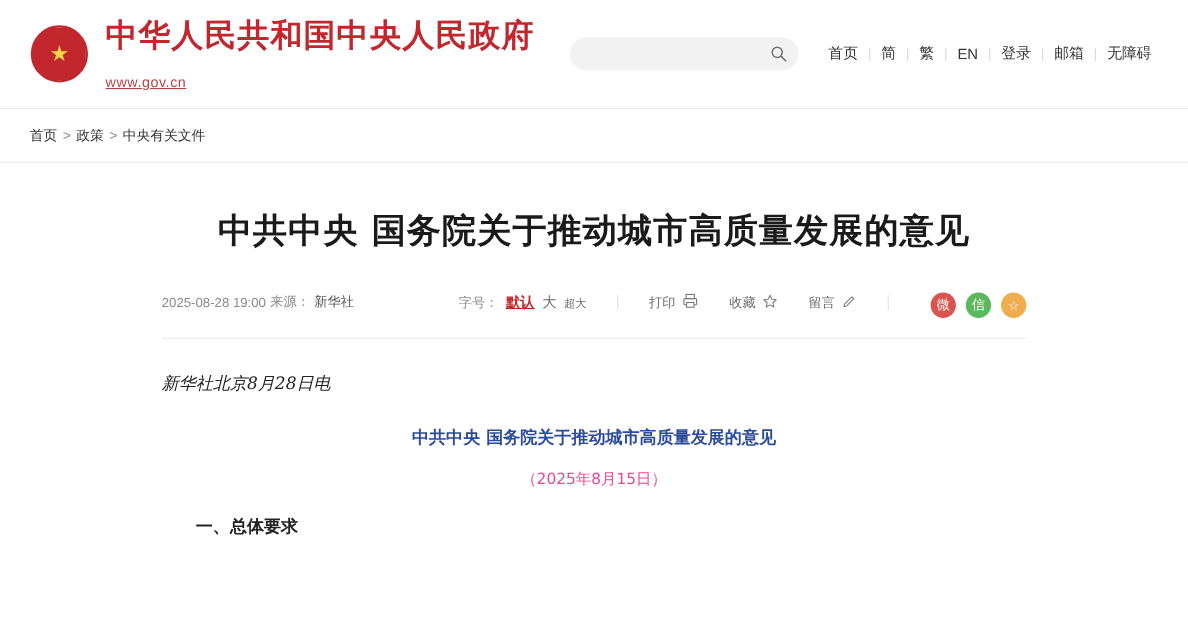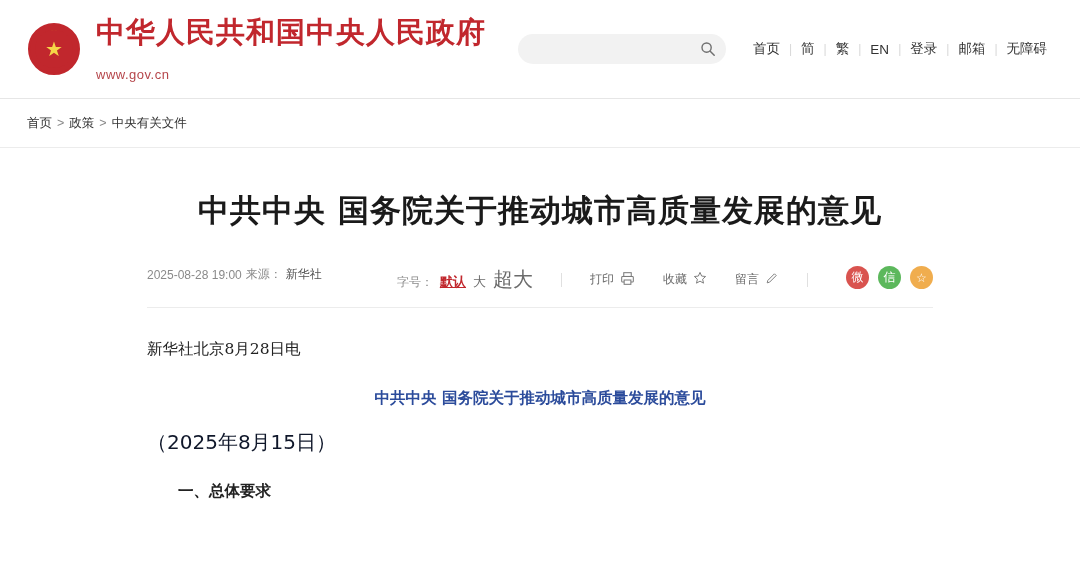--- a/index.html
+++ b/index.html
@@ -52,20 +52,21 @@
     font-weight: bold;
     letter-spacing: 1px;
     line-height: 1.15;
     font-family: "DejaVu Sans", "Liberation Sans", sans-serif;
   }
   .brand-sub {
     color: #b5454a;
     font-size: 13px;
     margin-top: 18px;
     letter-spacing: 0.5px;
+    text-decoration: underline;
   }
   .header-right {
     margin-left: auto;
     display: flex;
     align-items: center;
     gap: 18px;
   }
   .searchbox {
     width: 208px; height: 30px;
     background: #f2f2f2;
@@ -143,21 +144,21 @@
   .meta-center {
     margin-left: auto;
     display: flex; align-items: center;
     gap: 12px;
     color: #8a8a8a;
   }
   .fontsize-group { display: flex; align-items: baseline; gap: 7px; }
   .fs-label { color: #8a8a8a; }
   .fs-active { color: #c1272d; font-weight: bold; font-size: 13px; text-decoration: underline; }
   .fs-mid { color: #6b6b6b; font-size: 13px; }
-  .fs-big { color: #6b6b6b; font-size: 20px; }
+  .fs-big { color: #6b6b6b; font-size: 10px; }
   .vline {
     width: 1px; height: 14px; background: #e0e0e0;
     margin: 0 16px;
   }
   .meta-act { display: flex; align-items: center; gap: 6px; color: #6b6b6b; }
   .meta-act + .meta-act { margin-left: 16px; }
   .meta-right {
     margin-left: 22px;
     display: flex; align-items: center; gap: 9px;
   }
@@ -169,32 +170,33 @@
   .share-weibo { background: #d9534f; }
   .share-wechat { background: #5cb85c; }
   .share-qzone { background: #f0ad4e; }
   .body-text {
     font-family: "DejaVu Serif", "Liberation Serif", serif;
     font-size: 15.5px;
     color: #222;
     line-height: 2.0;
     margin-top: 26px;
   }
-  .p-lead { margin: 0 0 0 0; }
+  .p-lead { margin: 0 0 0 0; font-style: italic; }
   .sub-title {
     text-align: center;
     color: #2b4b9b;
     font-size: 15.5px;
     font-weight: bold;
     margin: 18px 0 0 0;
     font-family: "DejaVu Sans", "Liberation Sans", sans-serif;
   }
   .sub-date {
-    color: #0f172a;
-    font-size: 20px;
+    text-align: center;
+    color: #ec4899;
+    font-size: 14px;
     margin: 8px 0 12px 0;
     font-family: "DejaVu Sans", "Liberation Sans", sans-serif;
   }
   .p-indent { margin: 0 0 2px 0; text-indent: 2em; text-align: justify; }
   .section-head {
     margin: 14px 0 2px 0;
     text-indent: 2em;
     font-weight: bold;
     font-family: "DejaVu Sans", "Liberation Sans", sans-serif;
     font-size: 15.5px;

